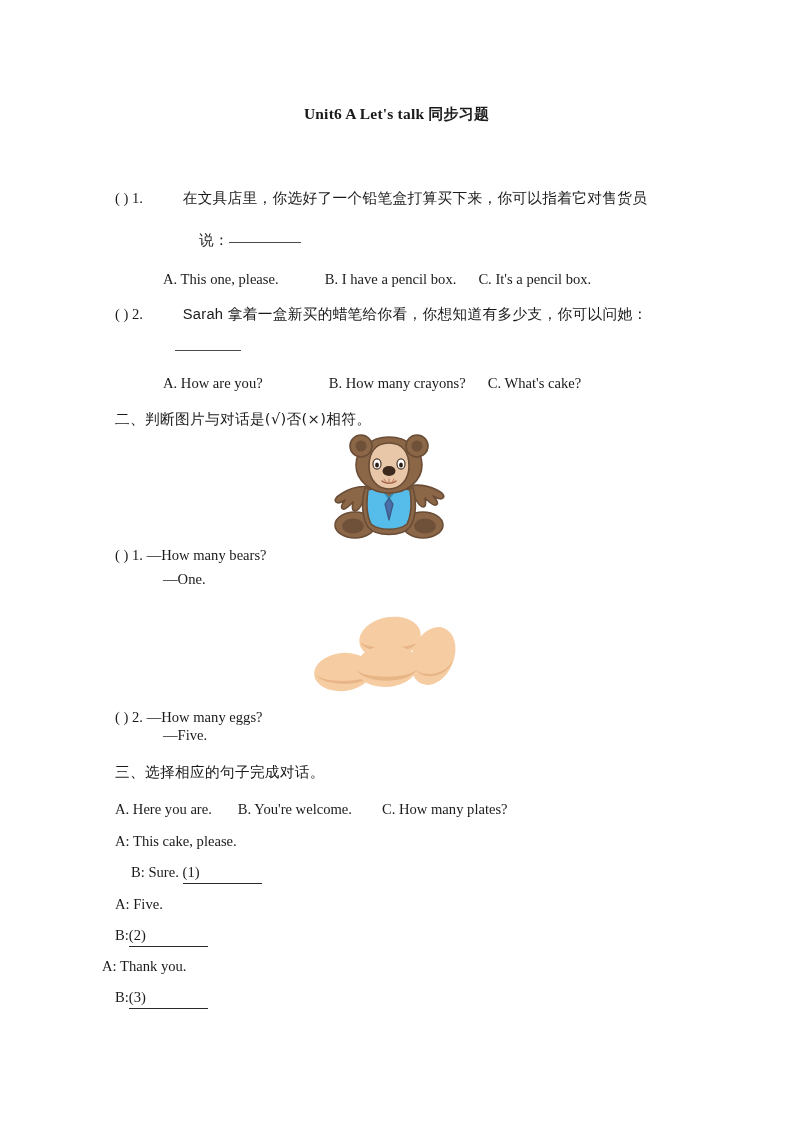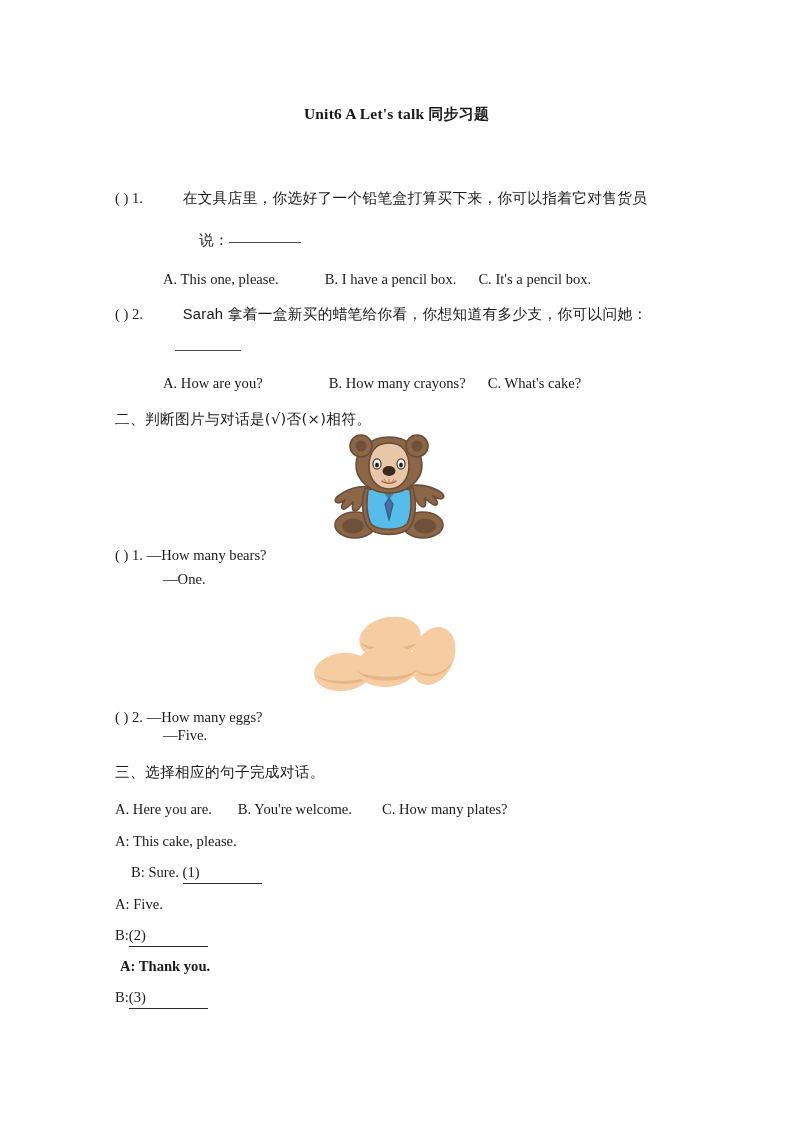--- a/index.html
+++ b/index.html
@@ -232,21 +232,21 @@
 
   <div class="tx enline" style="left:115px; top:896px;text-align:right;">
     <span>A:</span>
     <span>Five.</span>
   </div>
 
   <div class="tx enline" style="left:115px; top:927px;">
     <span>B:</span><span class="ul-seg"><span>(2)</span><span class="ul-gap"></span></span>
   </div>
 
-  <div class="tx enline" style="left:120px; top:958px;font-weight:bold;">
+  <div class="tx enline" style="left:102px; top:958px;">
     <span>A:</span>
     <span>Thank you.</span>
   </div>
 
   <div class="tx enline" style="left:115px; top:989px;">
     <span>B:</span><span class="ul-seg"><span>(3)</span><span class="ul-gap"></span></span>
   </div>
 
 </div>
 

